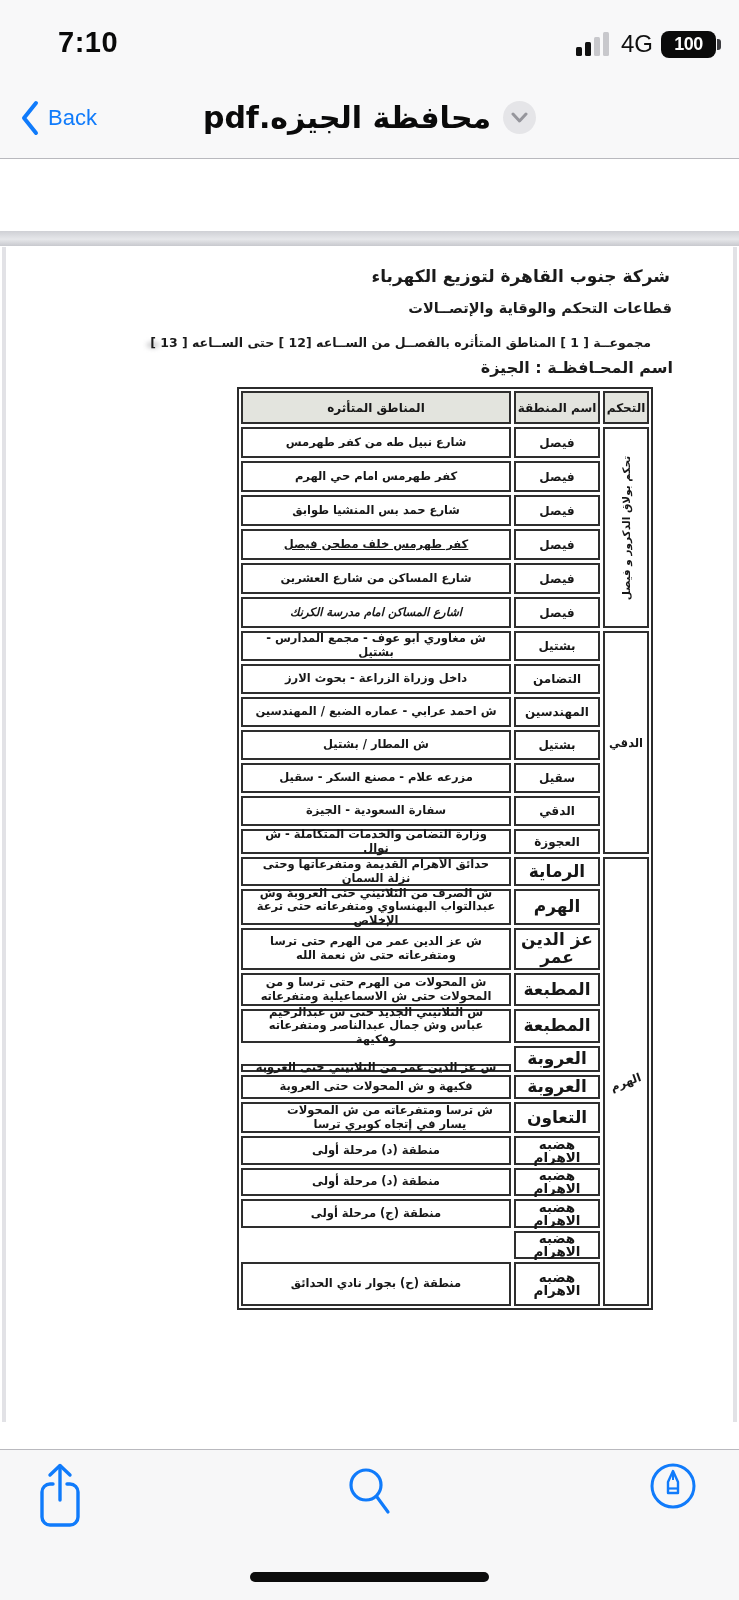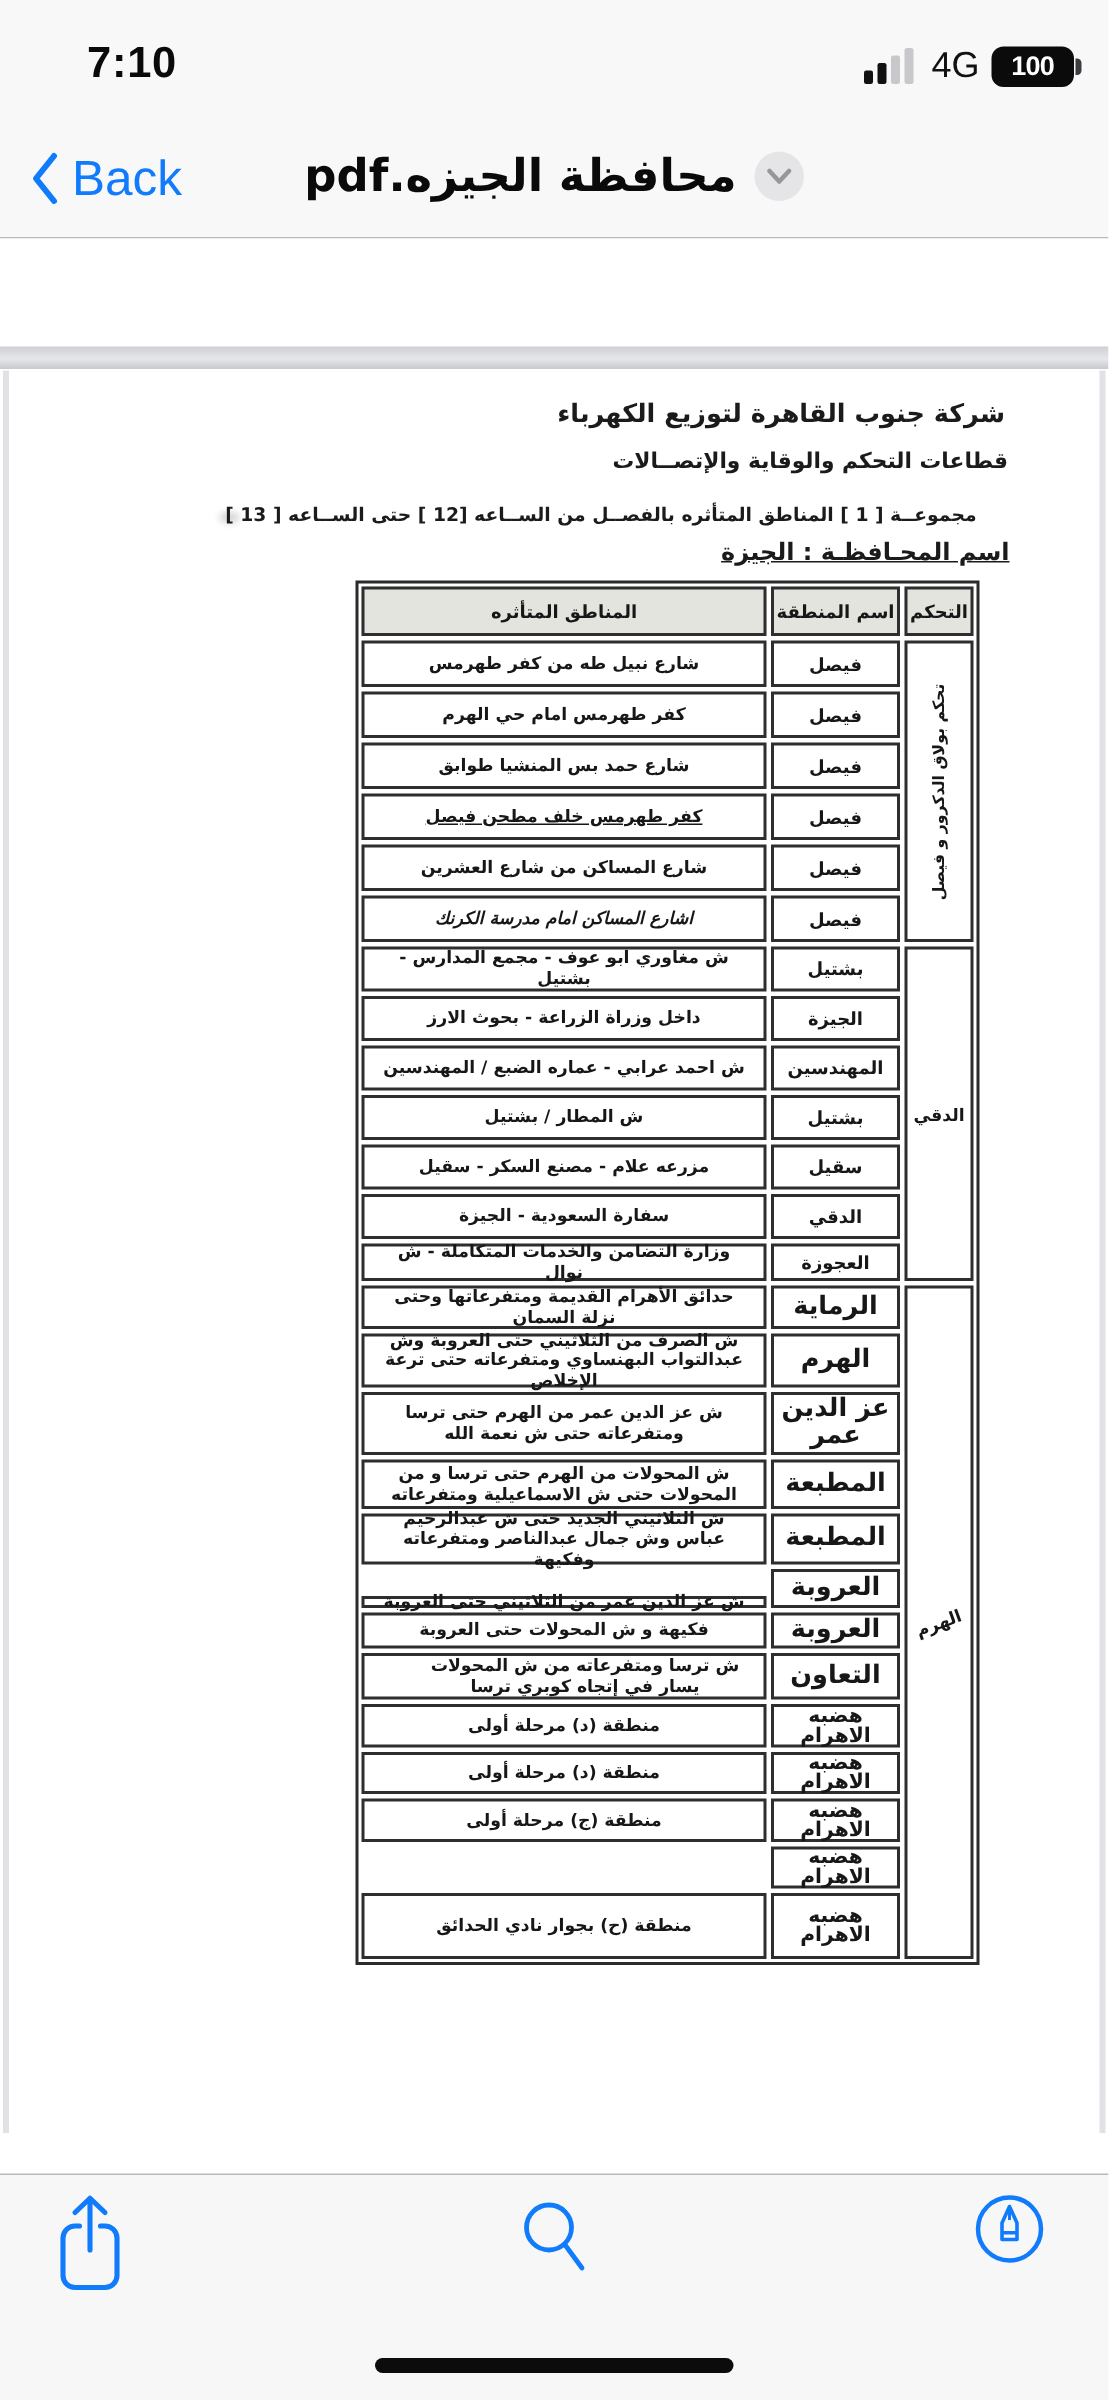--- a/index.html
+++ b/index.html
@@ -12,39 +12,39 @@
   .chrome-top{position:absolute;top:0;left:0;width:739px;height:158px;
     background:#f8f8f9;border-bottom:1px solid #b9b9be;}
   .time{position:absolute;left:58px;top:26px;font-size:29px;font-weight:600;color:#0a0a0a;letter-spacing:.5px;}
   .sb-right{position:absolute;right:18px;top:30px;display:flex;align-items:center;gap:8px;}
   .net-label{font-size:24px;color:#111;font-weight:500;}
   .battery{position:relative;width:55px;height:27px;background:#0b0b0b;border-radius:8px;
     display:flex;align-items:center;justify-content:center;}
   .battery span{color:#fff;font-size:18px;font-weight:700;letter-spacing:-.5px;}
   .battery-nub{width:4px;height:11px;background:#3c3c40;border-radius:0 3px 3px 0;margin-left:1px;}
   .back-btn{position:absolute;left:20px;top:100px;display:flex;align-items:center;gap:8px;cursor:pointer;}
-  .back-label{color:#107bfb;font-size:33px;font-weight:400;}
+  .back-label{color:#107bfb;font-size:22px;font-weight:400;}
   .nav-title-wrap{position:absolute;left:0;top:100px;width:739px;display:flex;justify-content:center;align-items:center;gap:12px;}
   .nav-title{font-size:30px;font-weight:700;color:#0a0a0a;direction:rtl;unicode-bidi:plaintext;font-family:"DejaVu Sans","Liberation Sans",sans-serif;}
   .title-chevron{width:33px;height:33px;border-radius:50%;background:#e5e5e8;display:flex;align-items:center;justify-content:center;cursor:pointer;}
   
   .pdf-area{position:absolute;top:159px;left:0;width:739px;height:1290px;background:#ffffff;}
   .page-gap{position:absolute;top:72px;left:0;width:739px;height:15px;
     background:linear-gradient(#cfd0d5,#e6e7ea 55%,#c8c9ce);}
   .page-edge{position:absolute;top:88px;width:4px;height:1175px;background:#e2e2e6;}
   .page-edge.left{left:2px}.page-edge.right{right:2px}
   .smudge{position:absolute;left:146px;top:182px;width:14px;height:8px;background:#d9d9db;border-radius:50%;filter:blur(2px);}
   
   .doc{position:absolute;top:0;left:0;width:739px;height:1290px;color:#161616;}
   .doc-line{position:absolute;direction:rtl;font-weight:700;white-space:nowrap;color:#1b1b1b;
     font-family:"DejaVu Sans",sans-serif;}
   .l-company{top:107px;right:69px;font-size:17px;}
   .l-dept{top:141px;right:67px;font-size:14.5px;}
   .l-group{top:176px;right:88px;font-size:12.5px;}
-  .l-gov{top:199px;right:66px;font-size:16px;text-decoration:underline;}
+  .l-gov{top:199px;right:66px;font-size:16px;}
   .doc-table{position:absolute;top:228px;right:86px;width:408px;
     border:2px solid #2b2b2b;padding:2px;background:#fff;}
   .doc-grid{display:grid;direction:rtl;grid-template-columns:46px 86px 1fr;gap:3px;}
   .cell{border:2px solid #2e2e2e;background:#fff;display:flex;align-items:center;justify-content:center;
     text-align:center;font-weight:700;font-family:"DejaVu Sans",sans-serif;color:#171717;overflow:visible;}
   .th{background:#e3e4de;font-size:12px;}
   .h-control{grid-column:1;grid-row:1;}
   .h-area{grid-column:2;grid-row:1;}
   .h-affected{grid-column:3;grid-row:1;}
   .affected-cell{font-size:11.5px;line-height:1.18;padding:1px 8px;}
@@ -129,21 +129,21 @@
           <div class="cell affected-cell" dir="rtl" style="grid-area: 5 / 3; text-decoration: underline;">كفر طهرمس خلف مطحن فيصل</div>
           <div class="cell area-normal" dir="rtl" style="grid-area: 6 / 2;">فيصل</div>
           <div class="cell affected-cell" dir="rtl" style="grid-area: 6 / 3;">شارع المساكن من شارع العشرين</div>
           <div class="cell area-normal" dir="rtl" style="grid-area: 7 / 2;">فيصل</div>
           <div class="cell affected-cell" dir="rtl" style="grid-area: 7 / 3; font-style: italic;">اشارع المساكن امام مدرسة الكرنك</div>
           <div class="cell control-cell" style="grid-area: 8 / 1 / span 7;">
             <span class="flat">الدقي</span>
           </div>
           <div class="cell area-normal" dir="rtl" style="grid-area: 8 / 2;">بشتيل</div>
           <div class="cell affected-cell" dir="rtl" style="grid-area: 8 / 3;">ش مغاوري ابو عوف - مجمع المدارس - بشتيل</div>
-          <div class="cell area-normal" dir="rtl" style="grid-area: 9 / 2;">الجيزة</div>
+          <div class="cell area-normal" dir="rtl" style="grid-area: 9 / 2;">التضامن</div>
           <div class="cell affected-cell" dir="rtl" style="grid-area: 9 / 3;">داخل وزراة الزراعة - بحوث الارز</div>
           <div class="cell area-normal" dir="rtl" style="grid-area: 10 / 2;">المهندسين</div>
           <div class="cell affected-cell" dir="rtl" style="grid-area: 10 / 3;">ش احمد عرابي - عماره الضبع / المهندسين</div>
           <div class="cell area-normal" dir="rtl" style="grid-area: 11 / 2;">بشتيل</div>
           <div class="cell affected-cell" dir="rtl" style="grid-area: 11 / 3;">ش المطار / بشتيل</div>
           <div class="cell area-normal" dir="rtl" style="grid-area: 12 / 2;">سقيل</div>
           <div class="cell affected-cell" dir="rtl" style="grid-area: 12 / 3;">مزرعه علام - مصنع السكر - سقيل</div>
           <div class="cell area-normal" dir="rtl" style="grid-area: 13 / 2;">الدقي</div>
           <div class="cell affected-cell" dir="rtl" style="grid-area: 13 / 3;">سفارة السعودية - الجيزة</div>
           <div class="cell area-normal" dir="rtl" style="grid-area: 14 / 2;">العجوزة</div>

